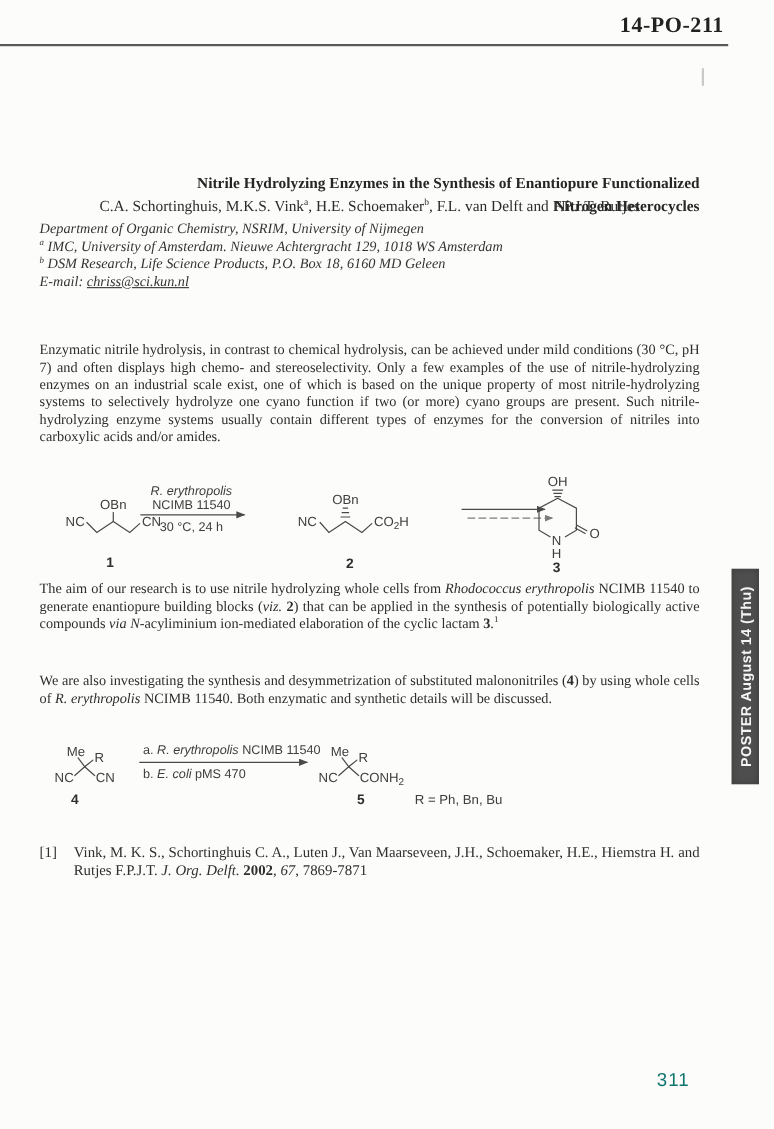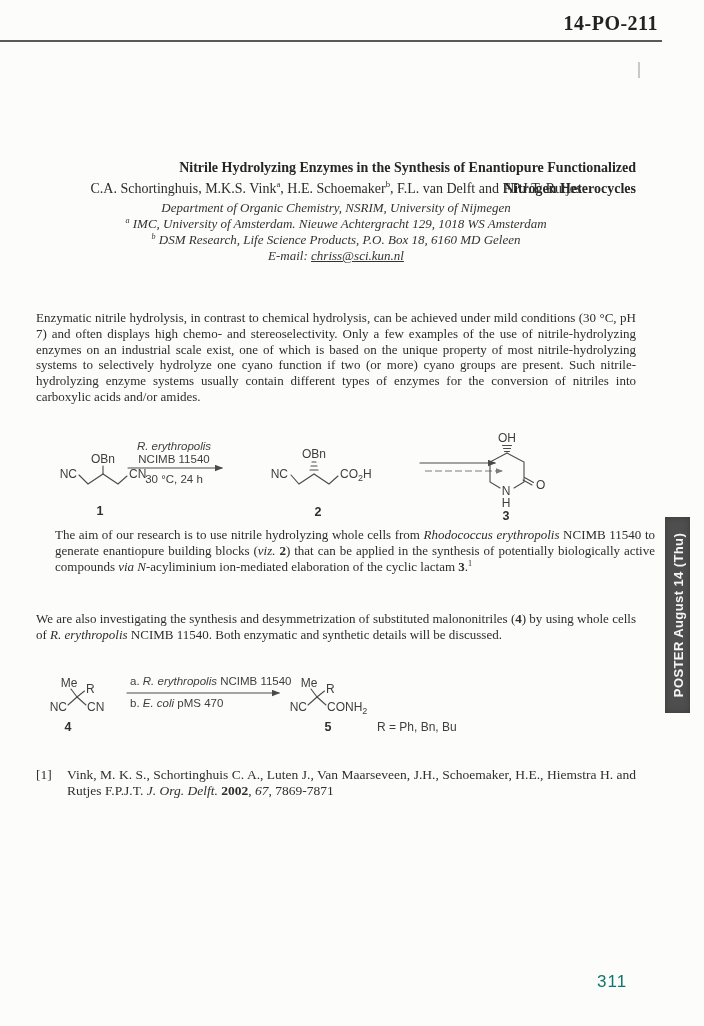--- a/index.html
+++ b/index.html
@@ -13,25 +13,25 @@
   .bd{font-weight:bold;}
   .ul{text-decoration:underline;}
   sup{font-size:0.62em;vertical-align:super;line-height:0;}
 
   .page-code{top:12px;right:46px;font-size:20px;font-weight:bold;letter-spacing:0.5px;color:#222;text-align:center;}
   .header-rule{top:40px;left:0;width:662px;height:2px;background:#3c3c3c;opacity:0.85;}
   .edge-tick{top:62px;left:638px;width:2px;height:16px;background:#c9c9c9;}
 
   .title{top:125px;left:36px;width:600px;text-align:right;font-size:14px;font-weight:bold;line-height:21px;color:#262626;margin-top:32px;}
   .authors{top:181px;left:36px;width:600px;text-align:center;font-size:14px;color:#2b2b2b;}
-  .affiliations{top:200px;left:36px;width:600px;text-align:center;font-size:13px;font-style:italic;line-height:16px;color:#333;}
+  .affiliations{top:200px;left:36px;width:600px;text-align:left;font-size:13px;font-style:italic;line-height:16px;color:#333;}
 
   .para{left:36px;width:600px;font-size:13px;line-height:15.8px;text-align:justify;color:#2d2d2d;}
   .p1{top:310px;}
-  .p2{top:527px;margin-left:19px;}
+  .p2{top:527px;}
   .p3{top:611px;font-family:Liberation Serif, serif;}
 
   .scheme{left:36px;}
   .scheme1{top:430px;}
   .scheme2{top:670px;}
   svg text{font-family:"Liberation Sans", sans-serif;fill:#3e3e3e;}
   .st{font-size:12px;}
   .sm{font-size:11.5px;}
   .num{font-size:12.5px;font-weight:bold;fill:#2f2f2f;}
   .sub2{font-size:9px;}

